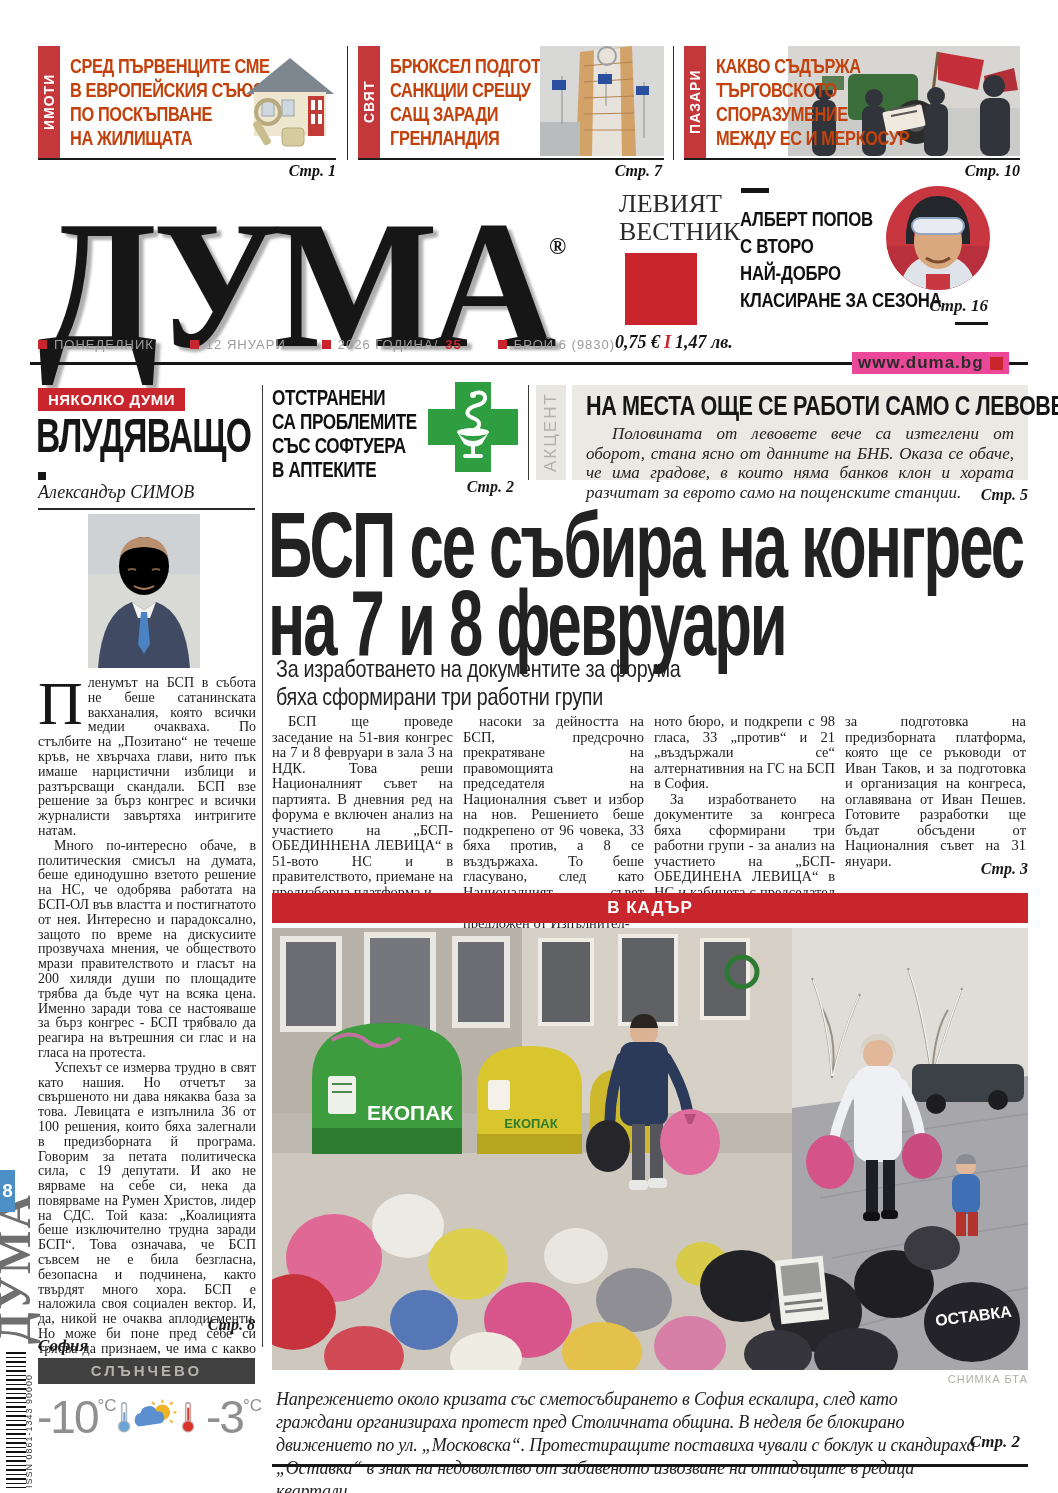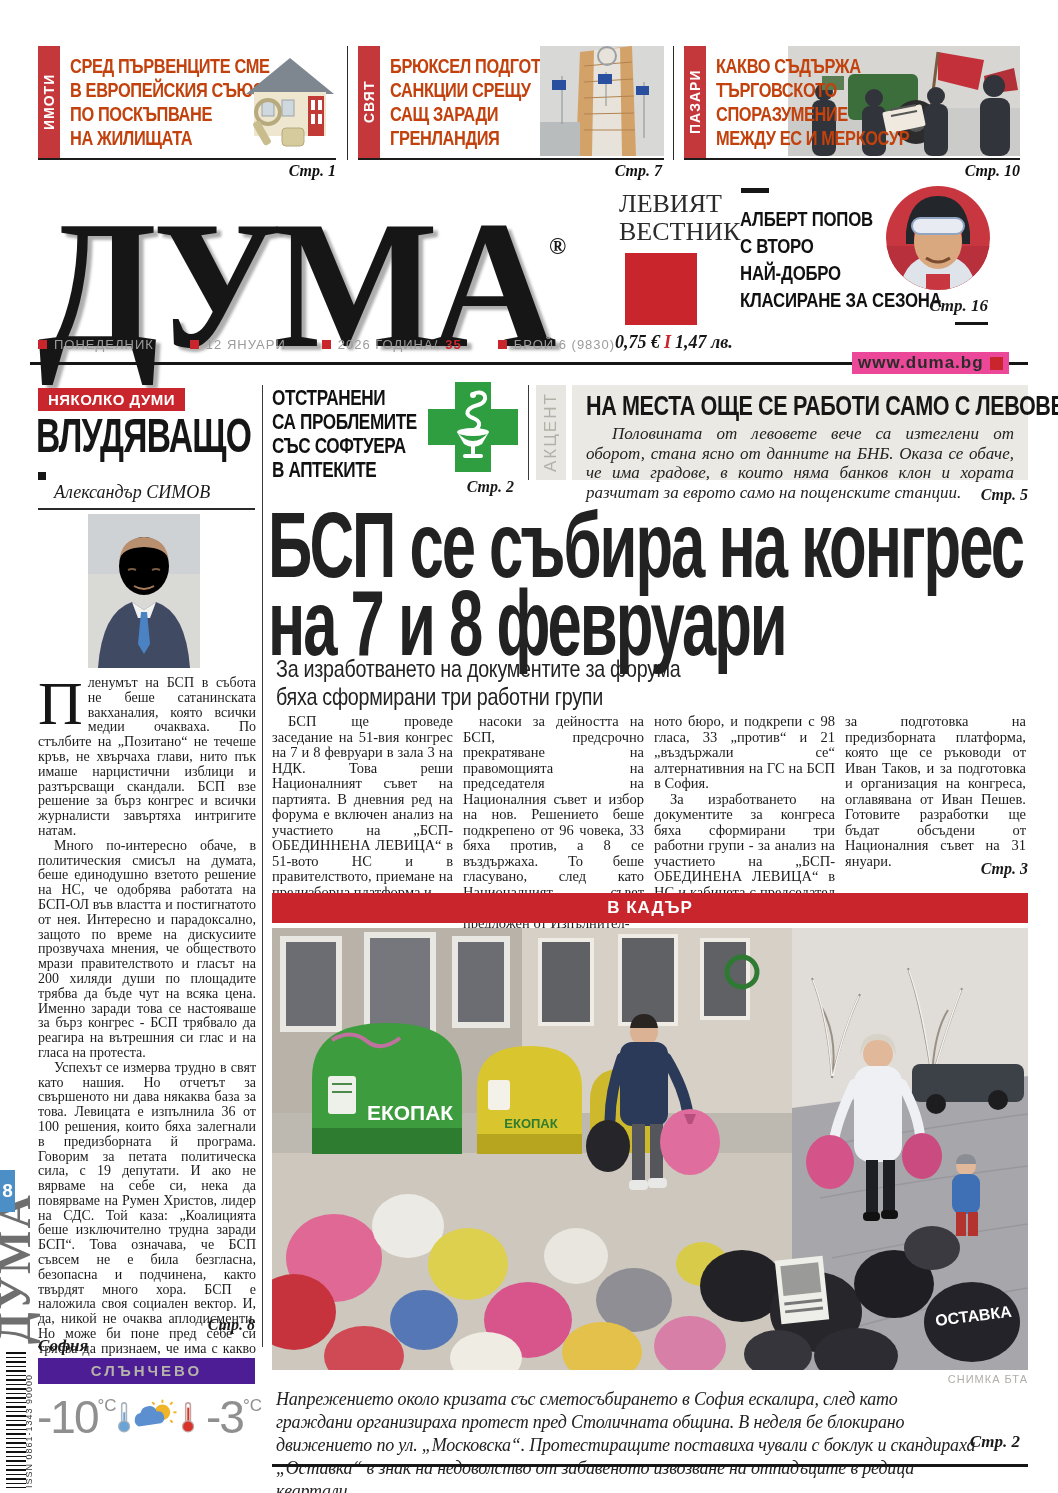--- a/index.html
+++ b/index.html
@@ -41,33 +41,33 @@
   .website{position:absolute;left:852px;top:352px;background:#ec4899;padding:1px 6px;
            font:700 17px "Liberation Sans",sans-serif;letter-spacing:1px;color:#2b2b2b;
            display:flex;align-items:center;gap:6px;}
   .web-sq{width:13px;height:13px;background:#c9252c;display:inline-block;}
   
   .kicker{position:absolute;left:38px;top:388px;background:#c9252c;color:#fff;
           font:700 15px "Liberation Sans",sans-serif;padding:3px 10px;letter-spacing:.5px;}
   .op-title{position:absolute;left:36px;top:410px;font:700 48px/52px "Liberation Sans",sans-serif;color:#161616;}
   .op-title .cx{transform:scaleX(.7);letter-spacing:-1px;}
   .op-bullet{position:absolute;left:38px;top:472px;width:8px;height:8px;background:#161616;}
-  .op-author{position:absolute;left:54px;top:482px;font:italic 18px "Liberation Serif",serif;}
+  .op-author{position:absolute;left:38px;top:482px;font:italic 18px "Liberation Serif",serif;}
   .op-rule{position:absolute;left:38px;top:508px;width:217px;height:2px;background:#2a2a2a;}
   .op-photo{position:absolute;left:88px;top:514px;width:112px;height:154px;}
   .op-body{position:absolute;left:38px;top:676px;width:218px;font:400 14px/14.8px "Liberation Serif",serif;
            text-align:justify;color:#1c1c1c;}
   .op-body p{margin:0;}
   .op-body p+p{text-indent:16px;}
   .dropcap{float:left;font:400 62px/50px "Liberation Serif",serif;padding:2px 5px 0 0;color:#161616;}
   .op-page{position:absolute;left:150px;top:1316px;width:105px;text-align:right;
            font:700 italic 16px "Liberation Serif",serif;}
   .w-city{position:absolute;left:38px;top:1336px;width:217px;
           font:700 italic 17px "Liberation Serif",serif;}
-  .w-cond{position:absolute;left:38px;top:1358px;width:217px;height:26px;background:#4c1d95;
+  .w-cond{position:absolute;left:38px;top:1358px;width:217px;height:26px;background:#404040;
           color:#b5b2a9;font:700 15px/26px "Liberation Sans",sans-serif;text-align:center;letter-spacing:3px;}
   .w-row{position:absolute;left:26px;top:1390px;width:236px;display:flex;align-items:center;
          justify-content:space-between;}
   .w-temp{font:200 46px "Liberation Sans",sans-serif;color:#8f8f8f;letter-spacing:-2px;margin-left:11px;}
   .w-deg{font-size:17px;vertical-align:22px;letter-spacing:0;}
   
   .barcode{position:absolute;left:6px;top:1352px;width:20px;height:136px;
            background:repeating-linear-gradient(180deg,#111 0 2px,#fff 2px 5px,#111 5px 6px,#fff 6px 9px);}
   .issn{position:absolute;left:24px;top:1352px;font:400 9px "Liberation Sans",sans-serif;color:#333;
         writing-mode:vertical-rl;transform:rotate(180deg);height:136px;letter-spacing:1px;}

